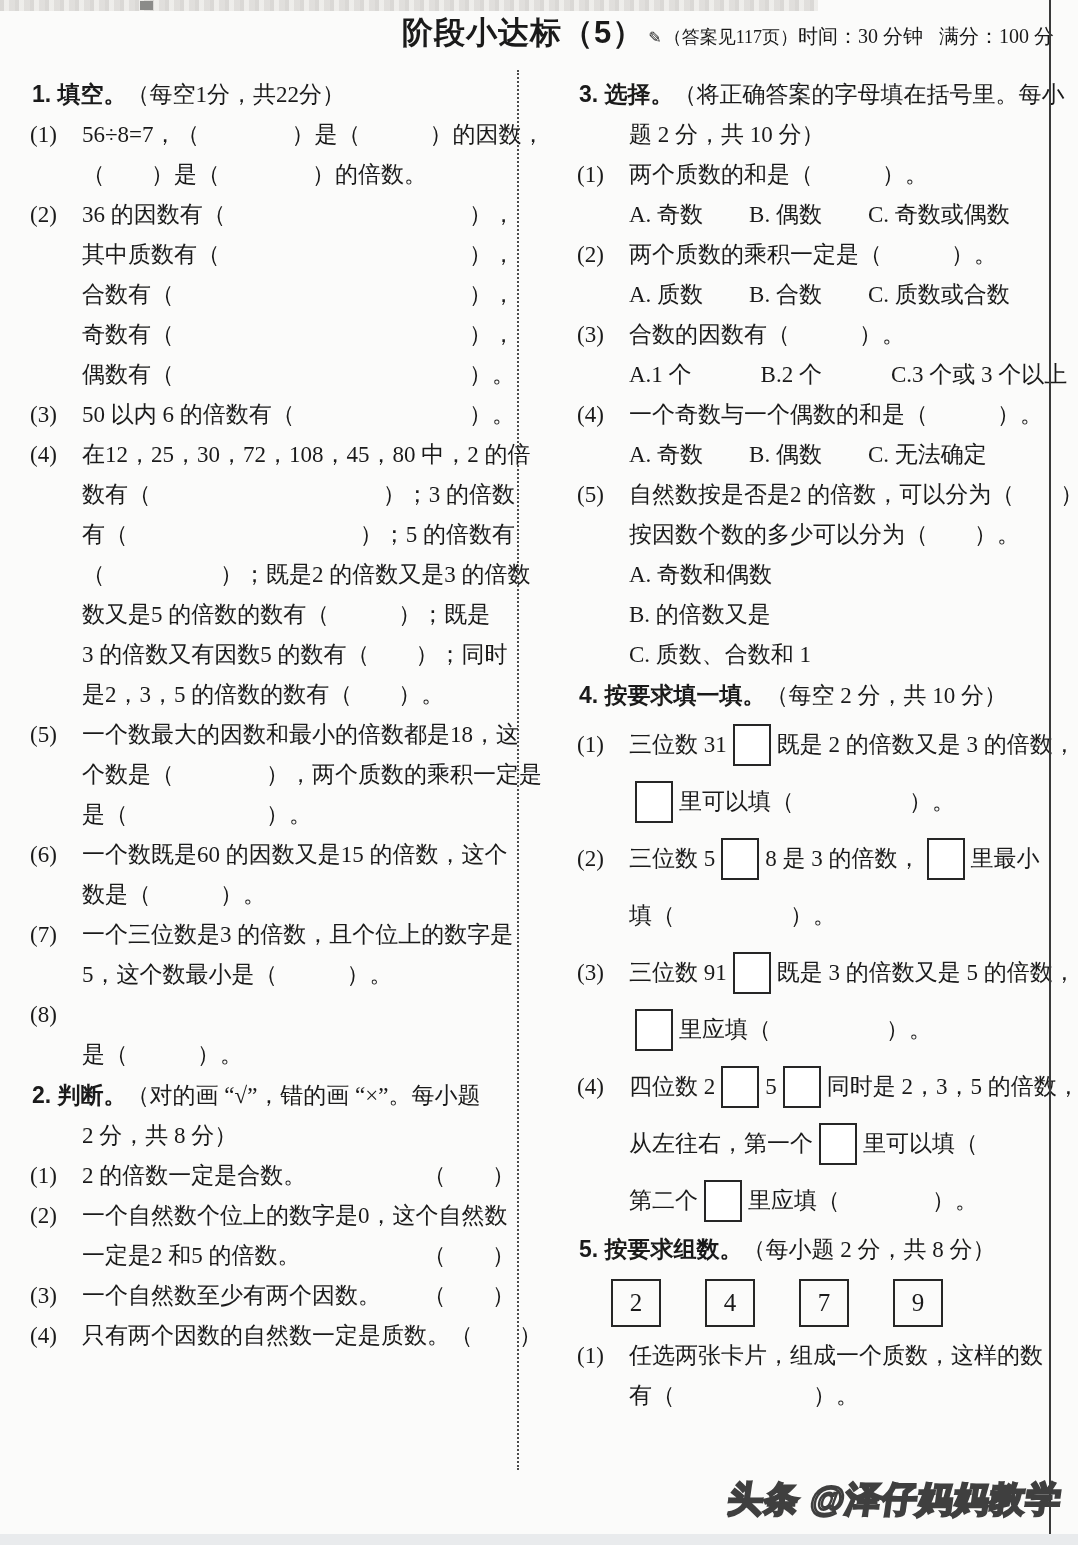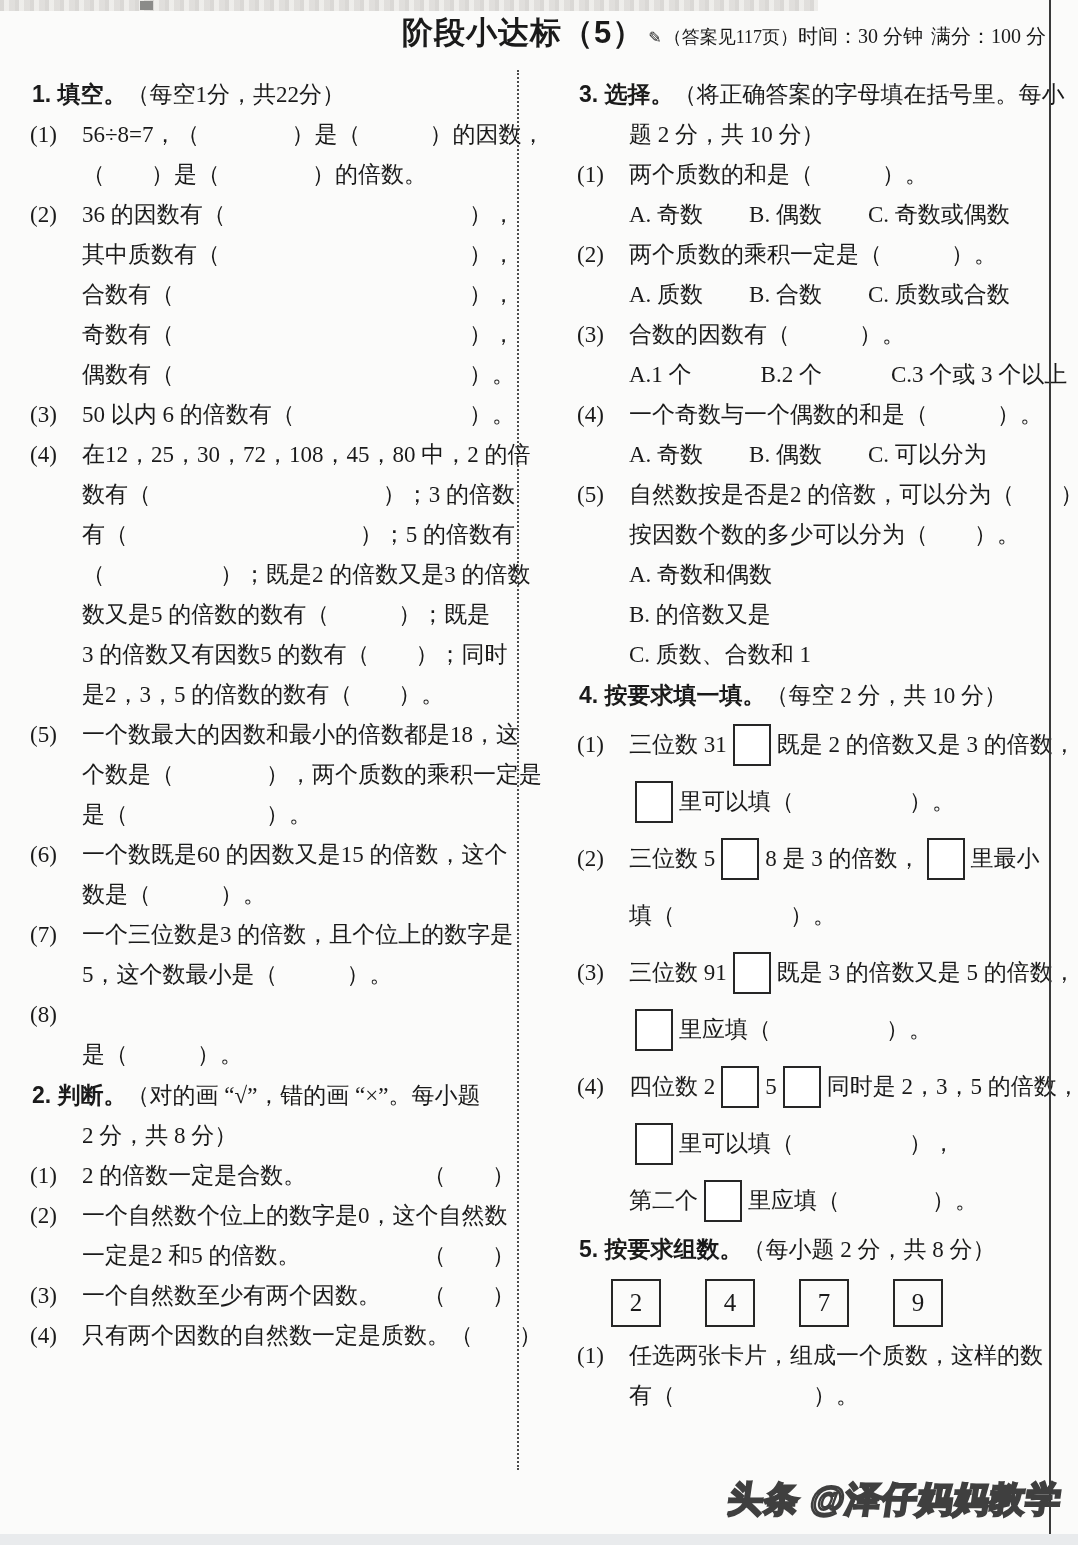--- a/index.html
+++ b/index.html
@@ -5,21 +5,21 @@
   html,body{margin:0;padding:0;background:#ffffff;}
   .page{position:relative;width:1078px;height:1545px;background:#fbfbfa;
         font-family:"Liberation Serif","DejaVu Serif",serif;color:#1a1a1a;overflow:hidden;}
   .scan-noise{position:absolute;top:0;left:0;width:818px;height:11px;opacity:.85;
         background:repeating-linear-gradient(90deg,#d4d2cf 0 4px,#ecebe8 4px 9px,#dcdad7 9px 15px);}
   .scan-chip{position:absolute;top:1px;left:140px;width:13px;height:9px;background:#8b8b89;}
   .header{position:absolute;top:12px;left:402px;right:45px;display:flex;align-items:baseline;white-space:nowrap;}
   .title{font-family:"Liberation Sans","DejaVu Sans",sans-serif;font-weight:bold;font-size:31px;letter-spacing:1px;}
   .answer-ref{font-size:18px;margin-left:4px;}
   .pencil{font-family:"DejaVu Sans",sans-serif;font-size:16px;margin-right:2px;}
-  .meta{margin-left:auto;display:flex;gap:8px;font-size:20px;}
+  .meta{margin-left:auto;display:flex;gap:16px;font-size:20px;}
   .cols{position:absolute;top:70px;left:0;width:1049px;display:flex;align-items:stretch;min-height:1400px;gap:44px;}
   .col-left{width:519px;box-sizing:border-box;padding:4px 2px 30px 30px;border-right:2px dotted #4a4a4a;}
   .col-right{flex:1;box-sizing:border-box;padding:4px 0 0 14px;}
   .line{position:relative;white-space:nowrap;padding-left:52px;min-height:40px;line-height:40px;
         font-size:23px;display:flex;align-items:baseline;}
   .line.heading{padding-left:2px;}
   .qnum{position:absolute;left:0;top:0;width:52px;line-height:inherit;}
   .bold{font-family:"Liberation Sans","DejaVu Sans",sans-serif;font-weight:bold;}
   .spacer{flex:1 1 auto;}
   .tail{flex:0 0 auto;}
@@ -214,21 +214,21 @@
           <span>合数的因数有（　　　）。</span>
         </div>
         <div class="line">
           <span>A.1 个　　　B.2 个　　　C.3 个或 3 个以上</span>
         </div>
         <div class="line">
           <span class="qnum">(4)</span>
           <span>一个奇数与一个偶数的和是（　　　）。</span>
         </div>
         <div class="line">
-          <span>A. 奇数　　B. 偶数　　C. 可以分为</span>
+          <span>A. 奇数　　B. 偶数　　C. 无法确定</span>
         </div>
         <div class="line">
           <span class="qnum">(5)</span>
           <span>自然数按是否是2 的倍数，可以分为（　　），</span>
         </div>
         <div class="line">
           <span>按因数个数的多少可以分为（　　）。</span>
         </div>
         <div class="line">
           <span>A. 奇数和偶数</span>
@@ -276,20 +276,21 @@
         </div>
         <div class="line tall">
           <span class="qnum">(4)</span>
           <span>四位数 2</span>
           <span class="fillbox"></span>
           <span>5</span>
           <span class="fillbox"></span>
           <span>同时是 2，3，5 的倍数，</span>
         </div>
         <div class="line tall">
+          <span>从左往右，第一个</span>
           <span class="fillbox"></span>
           <span>里可以填（　　　　　），</span>
         </div>
         <div class="line tall">
           <span>第二个</span>
           <span class="fillbox"></span>
           <span>里应填（　　　　）。</span>
         </div>
         <div class="line heading">
           <span class="bold">5. 按要求组数。</span>

